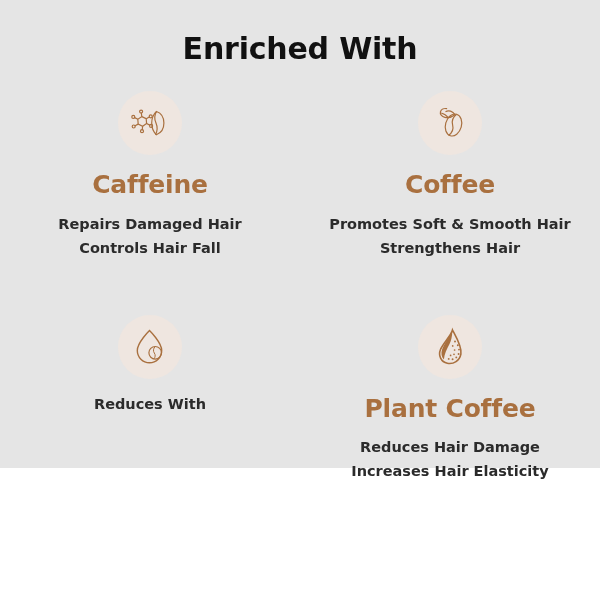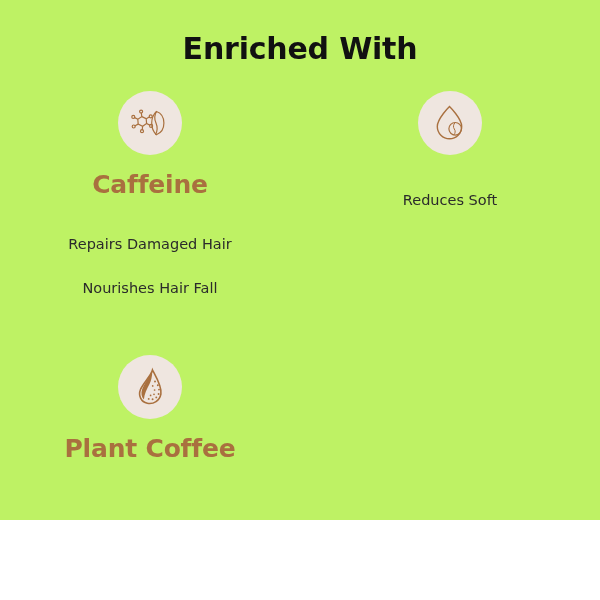--- a/index.html
+++ b/index.html
@@ -9,22 +9,22 @@
   body {
     width: 600px;
     height: 600px;
     background: #ffffff;
     font-family: "Liberation Sans", sans-serif;
     overflow: hidden;
   }
   .page {
     position: relative;
     width: 600px;
-    height: 520px;
-    background: #bef264;
+    height: 468px;
+    background: #e5e5e5;
     box-sizing: border-box;
   }
   .page-title {
     text-align: center;
     font-family: "DejaVu Sans", sans-serif;
     font-size: 30px;
     font-weight: 700;
     color: #111111;
     letter-spacing: -0.2px;
     margin: 0;
@@ -69,25 +69,24 @@
   }
   .benefits {
     margin-top: 16px;
     display: flex;
     flex-direction: column;
     gap: 6px;
   }
   .benefit {
     font-family: "DejaVu Sans", sans-serif;
     font-size: 14.5px;
-    font-weight: 400;
+    font-weight: 700;
     color: #2b2b2b;
     line-height: 1.25;
     white-space: nowrap;
-    margin-top: 20px;
   }
 </style>
 </head>
 <body>
 
 <div class="page">
 
   <h1 class="page-title">Enriched With</h1>
 
   <div class="grid">
@@ -112,37 +111,54 @@
           <circle cx="22.7" cy="15.3" r="1.5" fill="none"></circle>
           <circle cx="23.1" cy="24.9" r="1.5" fill="none"></circle>
           <circle cx="14.0" cy="30.2" r="1.5" fill="none"></circle>
           <circle cx="5.7" cy="25.5" r="1.5" fill="none"></circle>
           <circle cx="5.3" cy="15.9" r="1.5" fill="none"></circle>
         </svg>
       </div>
       <div class="card-title">Caffeine</div>
       <div class="benefits">
         <div class="benefit">Repairs Damaged Hair</div>
-        <div class="benefit">Nourishes Hair Fall</div>
+        <div class="benefit">Controls Hair Fall</div>
       </div>
     </div>
 
+    <div class="card">
+      <div class="icon-circle">
+        <svg width="44" height="44" viewBox="0 0 44 44" fill="none" stroke="#A9703F" stroke-width="1.2">
+
+          <path d="M18.0 10.2c3.4-1.4 7.2 0.6 9.0 4.4-3.4 1.9-7.3 2.4-10.4 1.2-3.1-1.2-4.6-3.9-3.6-6.2 1.0-2.3 3.9-3.3 7.0-2.1" fill="none" transform="rotate(-8 21 14)"></path>
+          <path d="M13.2 12.0c2.6 0.6 5.3 2.4 7.3 5.0" fill="none"></path>
+
+          <ellipse cx="25.5" cy="24.0" rx="8.0" ry="11.2" transform="rotate(16 25.5 24)" fill="none"></ellipse>
+          <path d="M25.5 12.8c-2.6 3.6-3.0 7.8-0.9 11.3 2.1 3.5 1.7 7.8-1.0 11.1" transform="rotate(16 25.5 24)" fill="none"></path>
+        </svg>
+      </div>
+      <div class="card-title">Coffee</div>
+      <div class="benefits">
+        <div class="benefit">Promotes Soft &amp; Smooth Hair</div>
+        <div class="benefit">Strengthens Hair</div>
+      </div>
+    </div>
 
     <div class="card">
       <div class="icon-circle">
         <svg width="44" height="44" viewBox="0 0 44 44" fill="none" stroke="#A9703F" stroke-width="1.4">
 
           <path d="M21.5 5.5c0 0 12.2 12.0 12.2 20.0 0 6.8-5.5 12.3-12.2 12.3S9.3 32.3 9.3 25.5c0-8.0 12.2-20.0 12.2-20.0z" fill="none"></path>
 
           <circle cx="27.2" cy="27.8" r="6.3" fill="none" stroke-width="1.2"></circle>
           <path d="M27.2 21.5c-1.9 2.0-2.3 4.6-0.9 6.5 1.4 1.9 1.1 4.4-0.7 6.2" fill="none" stroke-width="1.0"></path>
         </svg>
       </div>
       <div class="benefits">
-        <div class="benefit">Reduces Soft</div>
+        <div class="benefit">Reduces With</div>
       </div>
     </div>
 
     <div class="card">
       <div class="icon-circle">
         <svg width="44" height="44" viewBox="0 0 44 44" fill="none">
 
           <path d="M24.5 5.0c-1.0 5.0-9.5 13.5-12.0 19.5-2.5 6.0 0.5 12.5 6.8 13.8 6.3 1.3 12.4-2.9 13.6-9.2 1.4-7.4-5.5-18.5-8.4-24.1z" fill="none" stroke="#A9703F" stroke-width="1.6"></path>
 
           <path d="M24.3 6.5c-3.2 5.6-8.4 12.6-10.2 18.0-1.3 3.9-0.6 7.6 1.8 9.9 0.4-5.0 3.0-10.6 5.6-15.4 1.6-3.0 2.6-7.2 2.8-12.5z" fill="#A9703F" stroke="none"></path>
@@ -157,17 +173,19 @@
             <circle cx="20.7" cy="33.9" r="0.95"></circle>
             <circle cx="24.7" cy="20.9" r="0.85"></circle>
             <circle cx="26.6" cy="25.0" r="0.85"></circle>
             <circle cx="26.0" cy="29.3" r="0.85"></circle>
             <circle cx="22.6" cy="30.4" r="0.85"></circle>
           </g>
         </svg>
       </div>
       <div class="card-title">Plant Coffee</div>
       <div class="benefits">
+        <div class="benefit">Reduces Hair Damage</div>
+        <div class="benefit">Increases Hair Elasticity</div>
       </div>
     </div>
 
   </div>
 </div>
 
 </body></html>

